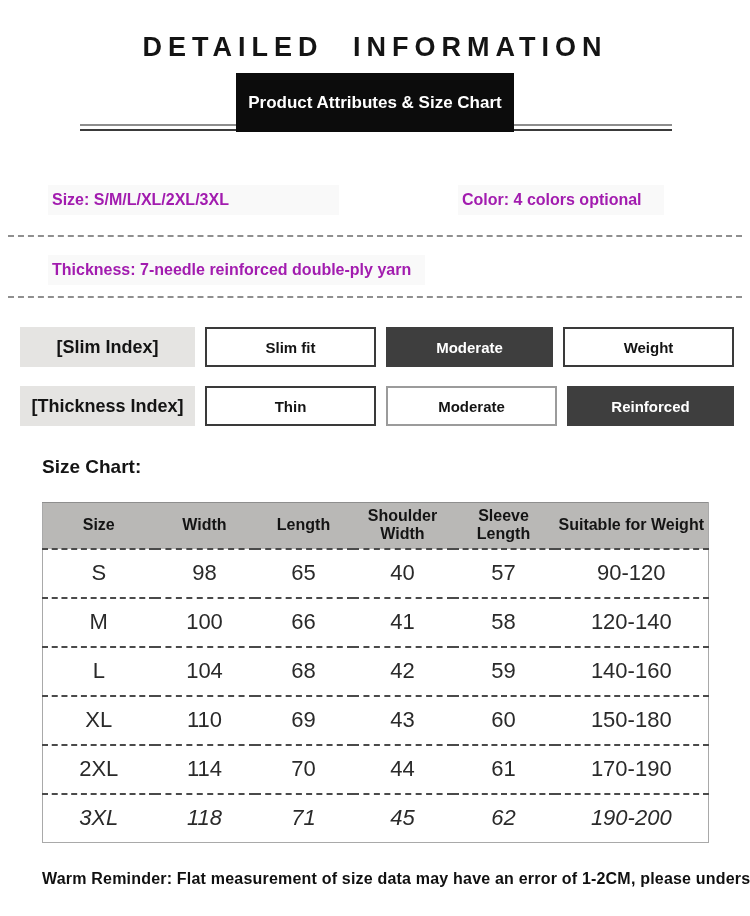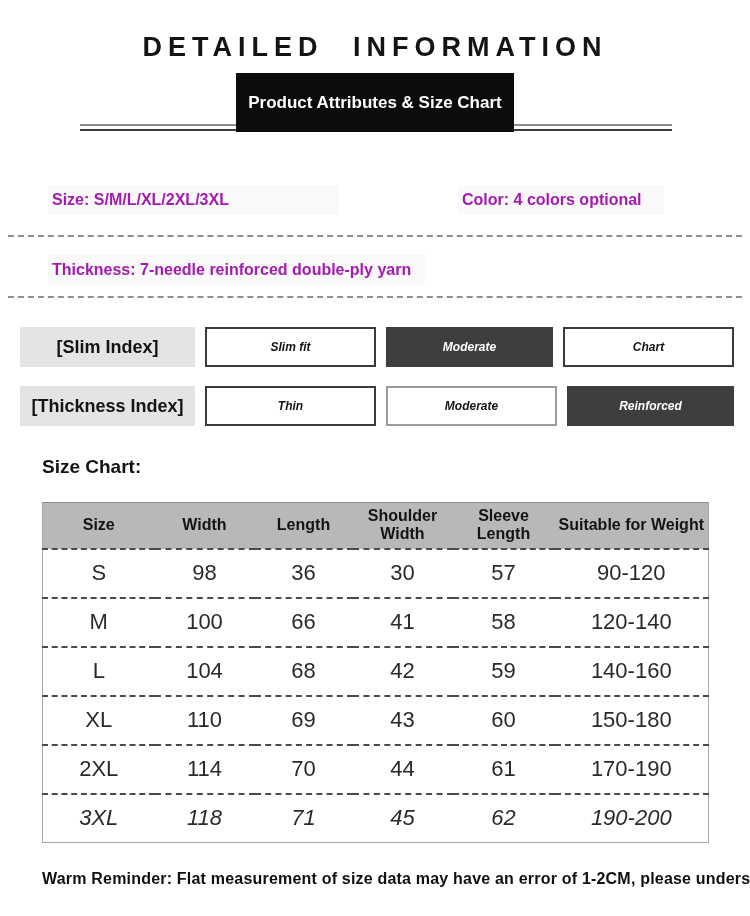--- a/index.html
+++ b/index.html
@@ -33,21 +33,21 @@
   .dashed-divider.d1 { margin-top:20px; }
   .dashed-divider.d2 { margin-top:11px; }
 
   
   .index-rows { margin:29px 16px 0 20px; }
   .index-row { display:flex; height:40px; }
   .index-row + .index-row { margin-top:19px; }
   .idx-label { width:175px; flex:none; background:#e5e4e2; display:flex;
     align-items:center; justify-content:center; font-size:18px; font-weight:700; color:#141414; }
   .opt { flex:1; margin-left:10px; display:flex; align-items:center; justify-content:center;
-    font-size:12px; font-weight:700; background:#fff; border:2px solid #3a3a3a; color:#141414;font-style:italic; }
+    font-size:15px; font-weight:700; background:#fff; border:2px solid #3a3a3a; color:#141414; }
   .opt.dark { background:#3e3e3e; border:none; color:#ffffff; }
   .index-row:nth-child(2) .opt:nth-child(3) { border-color:#9b9b9b; }
 
   
   .size-chart-heading { margin:30px 0 0 42px; font-size:19px; font-weight:700; color:#141414; }
   table.size-table { margin:24px 0 0 42px; width:666px; border-collapse:collapse;
     table-layout:fixed; border:1px solid #a9a9a9; border-top:1px solid #8e8e8e; }
   .size-table thead th { background:#b9b8b6; height:46px; font-size:16px; font-weight:700;
     color:#141414; line-height:1.15; padding:2px; border-bottom:2px dashed #4a4a4a; }
   .size-table tbody td { height:49px; text-align:center; font-size:22px; font-weight:400;
@@ -82,21 +82,21 @@
     <span class="hl attr-thick">Thickness: 7-needle reinforced double-ply yarn</span>
   </div>
 
   <div class="dashed-divider d2"></div>
 
   <div class="index-rows">
     <div class="index-row">
       <div class="idx-label">[Slim Index]</div>
       <div class="opt">Slim fit</div>
       <div class="opt dark">Moderate</div>
-      <div class="opt">Chart</div>
+      <div class="opt">Weight</div>
     </div>
     <div class="index-row">
       <div class="idx-label">[Thickness Index]</div>
       <div class="opt">Thin</div>
       <div class="opt">Moderate</div>
       <div class="opt dark">Reinforced</div>
     </div>
   </div>
 
   <div class="size-chart-heading">Size Chart:</div>
@@ -119,22 +119,22 @@
           <th>Shoulder Width</th>
           <th>Sleeve Length</th>
           <th>Suitable for Weight</th>
         </tr>
     </thead>
     <tbody>
 
         <tr>
           <td>S</td>
           <td>98</td>
-          <td>36</td>
-          <td>30</td>
+          <td>65</td>
+          <td>40</td>
           <td>57</td>
           <td>90-120</td>
         </tr>
 
         <tr>
           <td>M</td>
           <td>100</td>
           <td>66</td>
           <td>41</td>
           <td>58</td>

